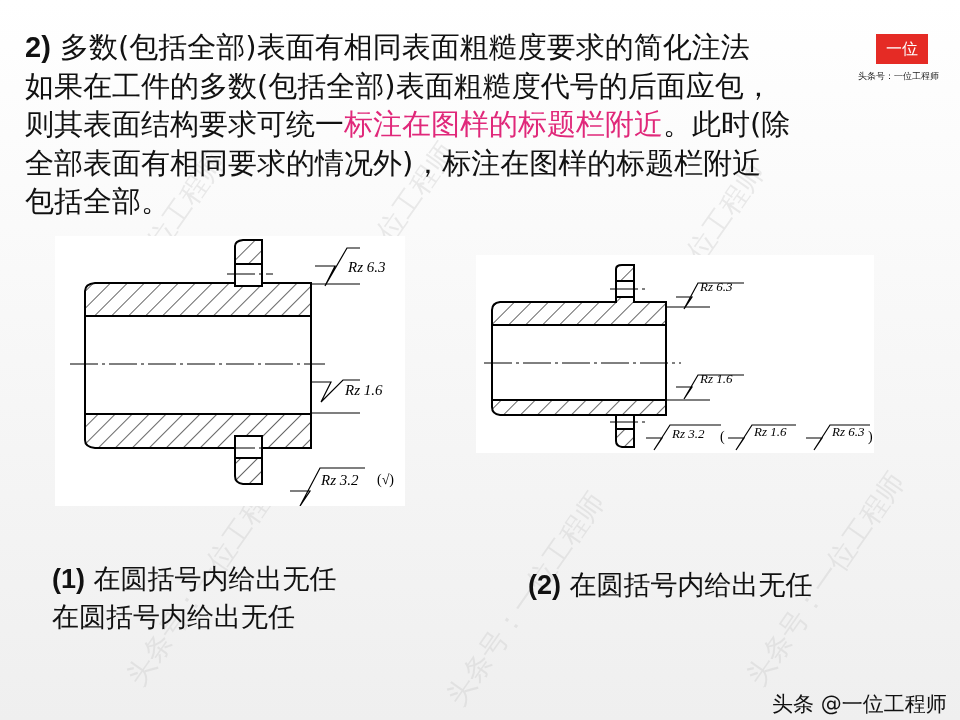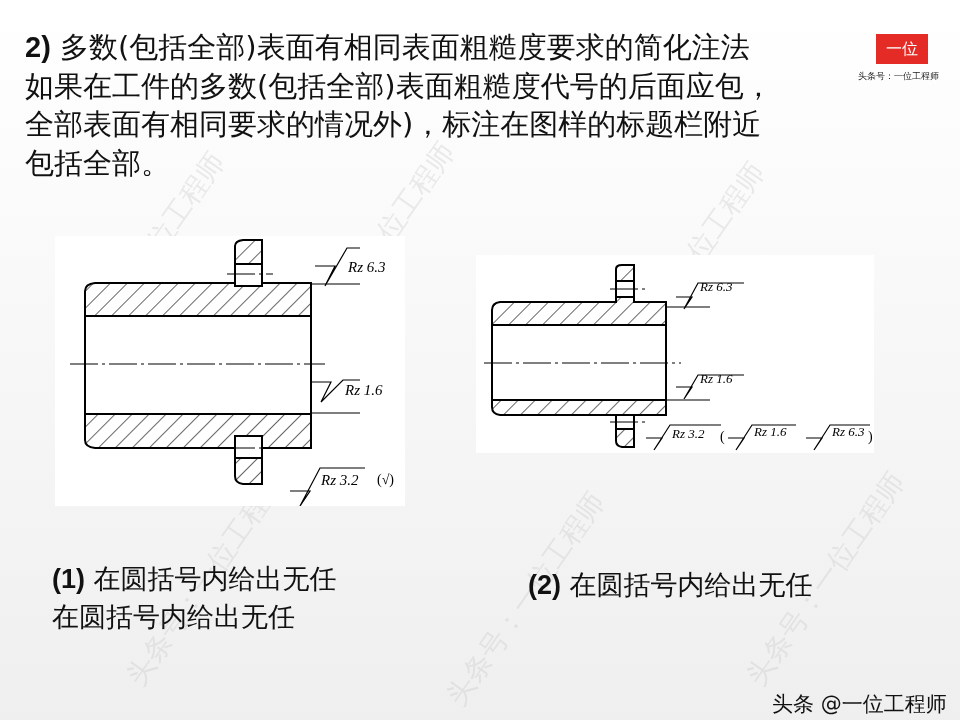--- a/index.html
+++ b/index.html
@@ -25,20 +25,21 @@
   <div class="watermark" style="left:20px;top:240px;">头条号：一位工程师</div>
   <div class="watermark" style="left:250px;top:230px;">头条号：一位工程师</div>
   <div class="watermark" style="left:560px;top:250px;">头条号：一位工程师</div>
   <div class="watermark" style="left:80px;top:560px;">头条号：一位工程师</div>
   <div class="watermark" style="left:400px;top:580px;">头条号：一位工程师</div>
   <div class="watermark" style="left:700px;top:560px;">头条号：一位工程师</div>
 
   <div class="heading">
     <div><b>2)</b> <span>多数(包括全部)表面有相同表面粗糙度要求的简化注法</span></div>
     <div>如果在工件的多数(包括全部)表面粗糙度代号的后面应包，</div>
+    <div><span>则其表面结构要求可统一</span><span class="hl">标注在图样的标题栏附近</span><span>。此时(除</span></div>
     <div>全部表面有相同要求的情况外)，标注在图样的标题栏附近</div>
     <div>包括全部。</div>
   </div>
 
   <div class="logo-box">一位</div>
   <div class="logo-cap">头条号：一位工程师</div>
 
   <div class="fig" style="left:55px;top:236px;width:350px;height:270px;">
     <svg width="350" height="270" viewBox="0 0 350 270">
       <defs>

